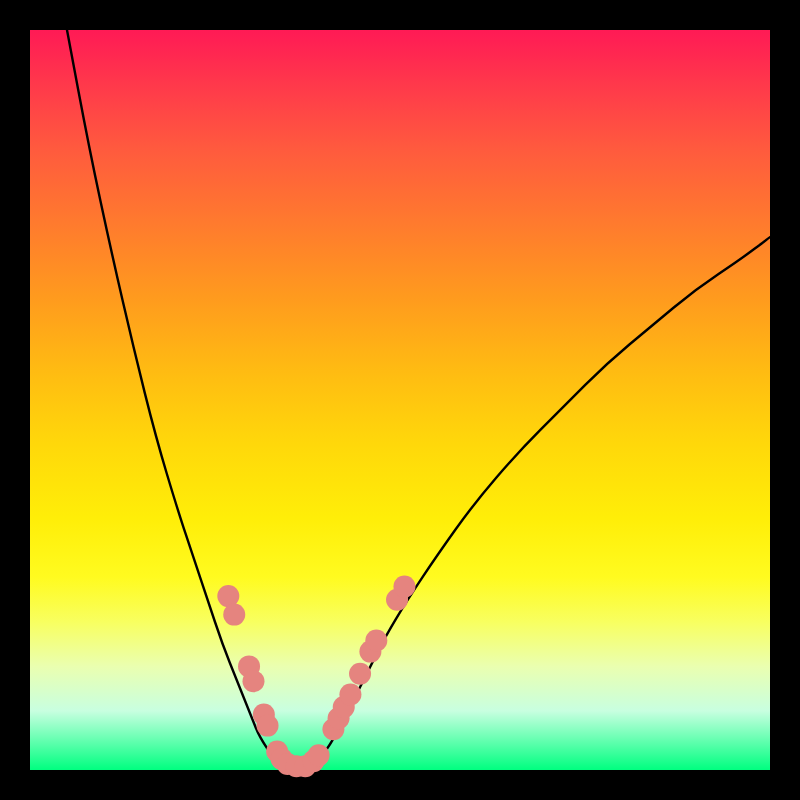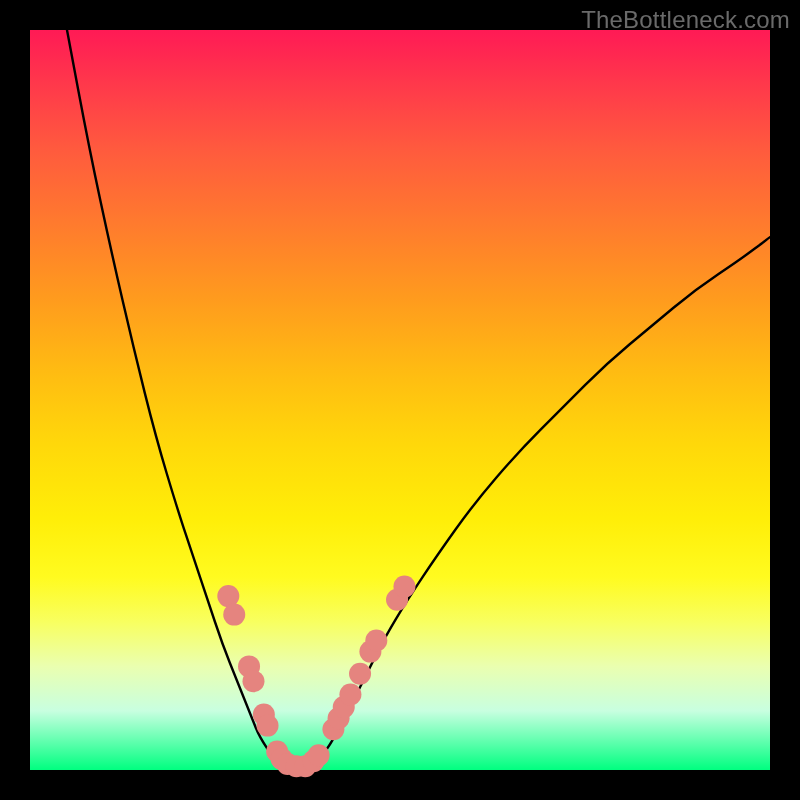--- a/index.html
+++ b/index.html
@@ -89,14 +89,13 @@
         <circle cx="313.76" cy="677.1" r="11" fill="#e5847f" stroke="#d46f6a" stroke-width="0"></circle>
         <circle cx="320.42" cy="664.52" r="11" fill="#e5847f" stroke="#d46f6a" stroke-width="0"></circle>
         <circle cx="330.04" cy="643.8" r="11" fill="#e5847f" stroke="#d46f6a" stroke-width="0"></circle>
         <circle cx="340.40000000000003" cy="621.6" r="11" fill="#e5847f" stroke="#d46f6a" stroke-width="0"></circle>
         <circle cx="346.32" cy="610.5" r="11" fill="#e5847f" stroke="#d46f6a" stroke-width="0"></circle>
         <circle cx="367.04" cy="569.8" r="11" fill="#e5847f" stroke="#d46f6a" stroke-width="0"></circle>
         <circle cx="374.44" cy="556.48" r="11" fill="#e5847f" stroke="#d46f6a" stroke-width="0"></circle>
       </g>
   </svg>
 
-  <div class="watermark">TheBottleneck.com</div>
 </div>
 
 </body></html>

